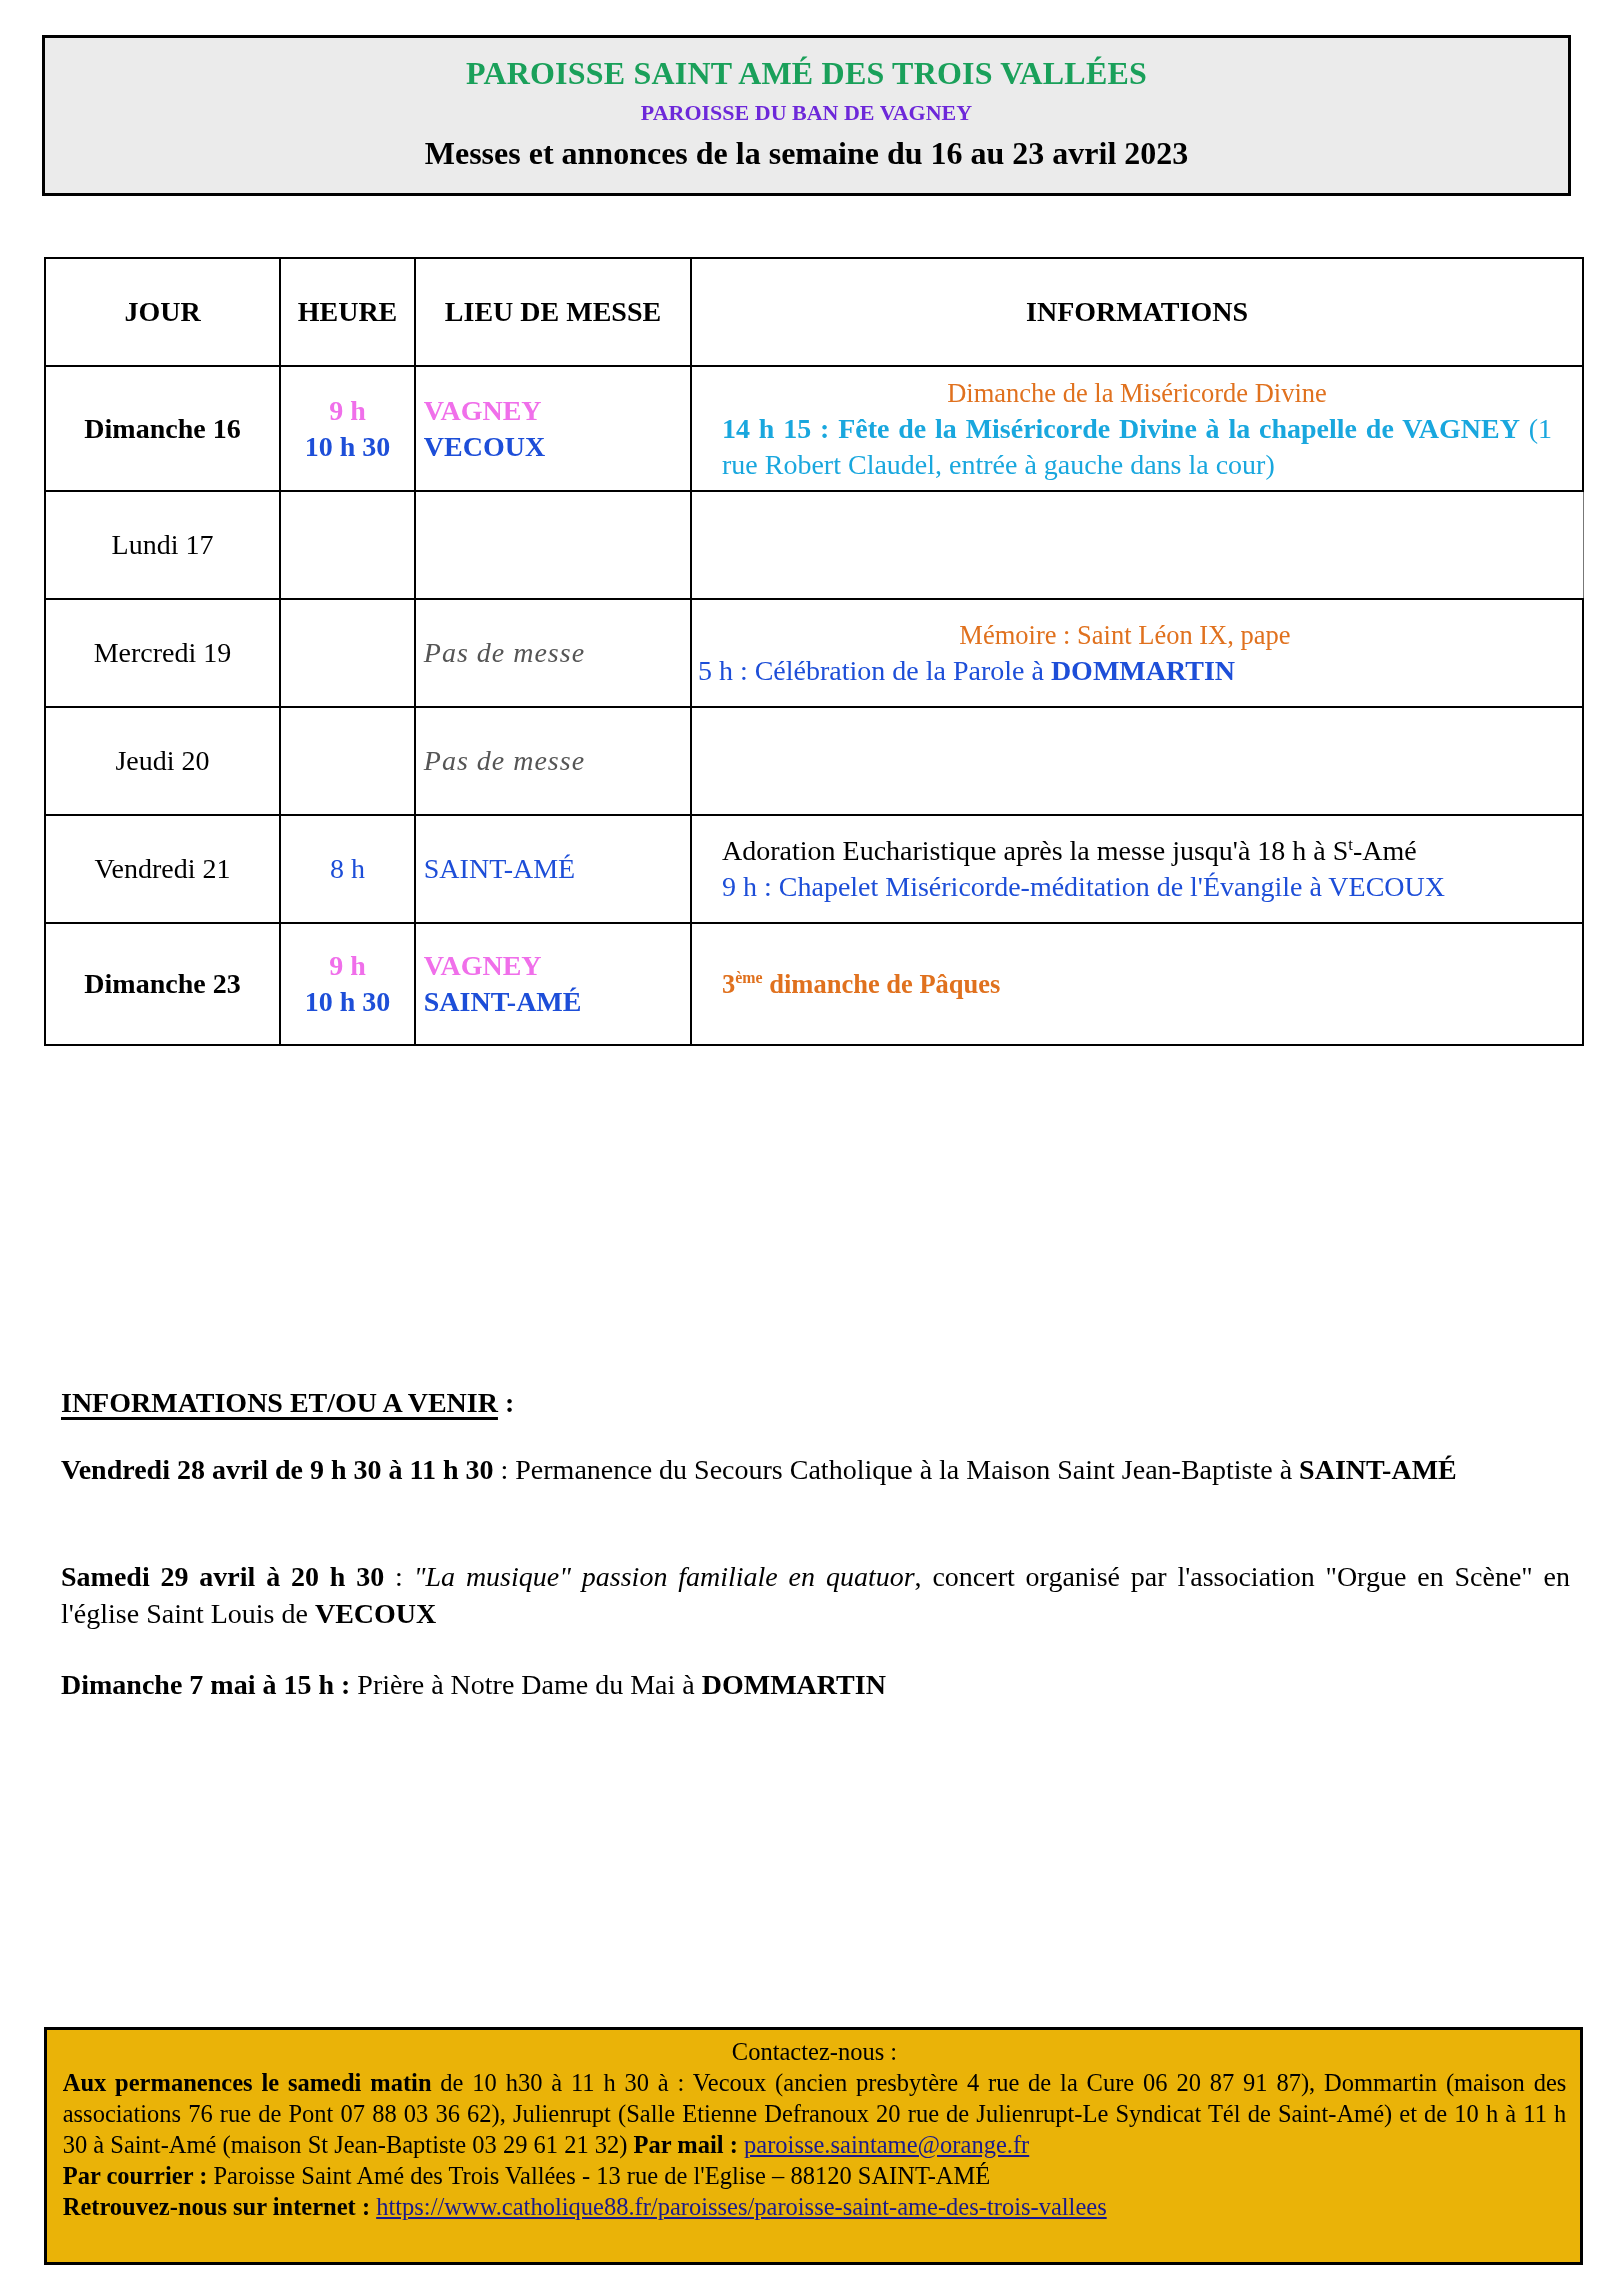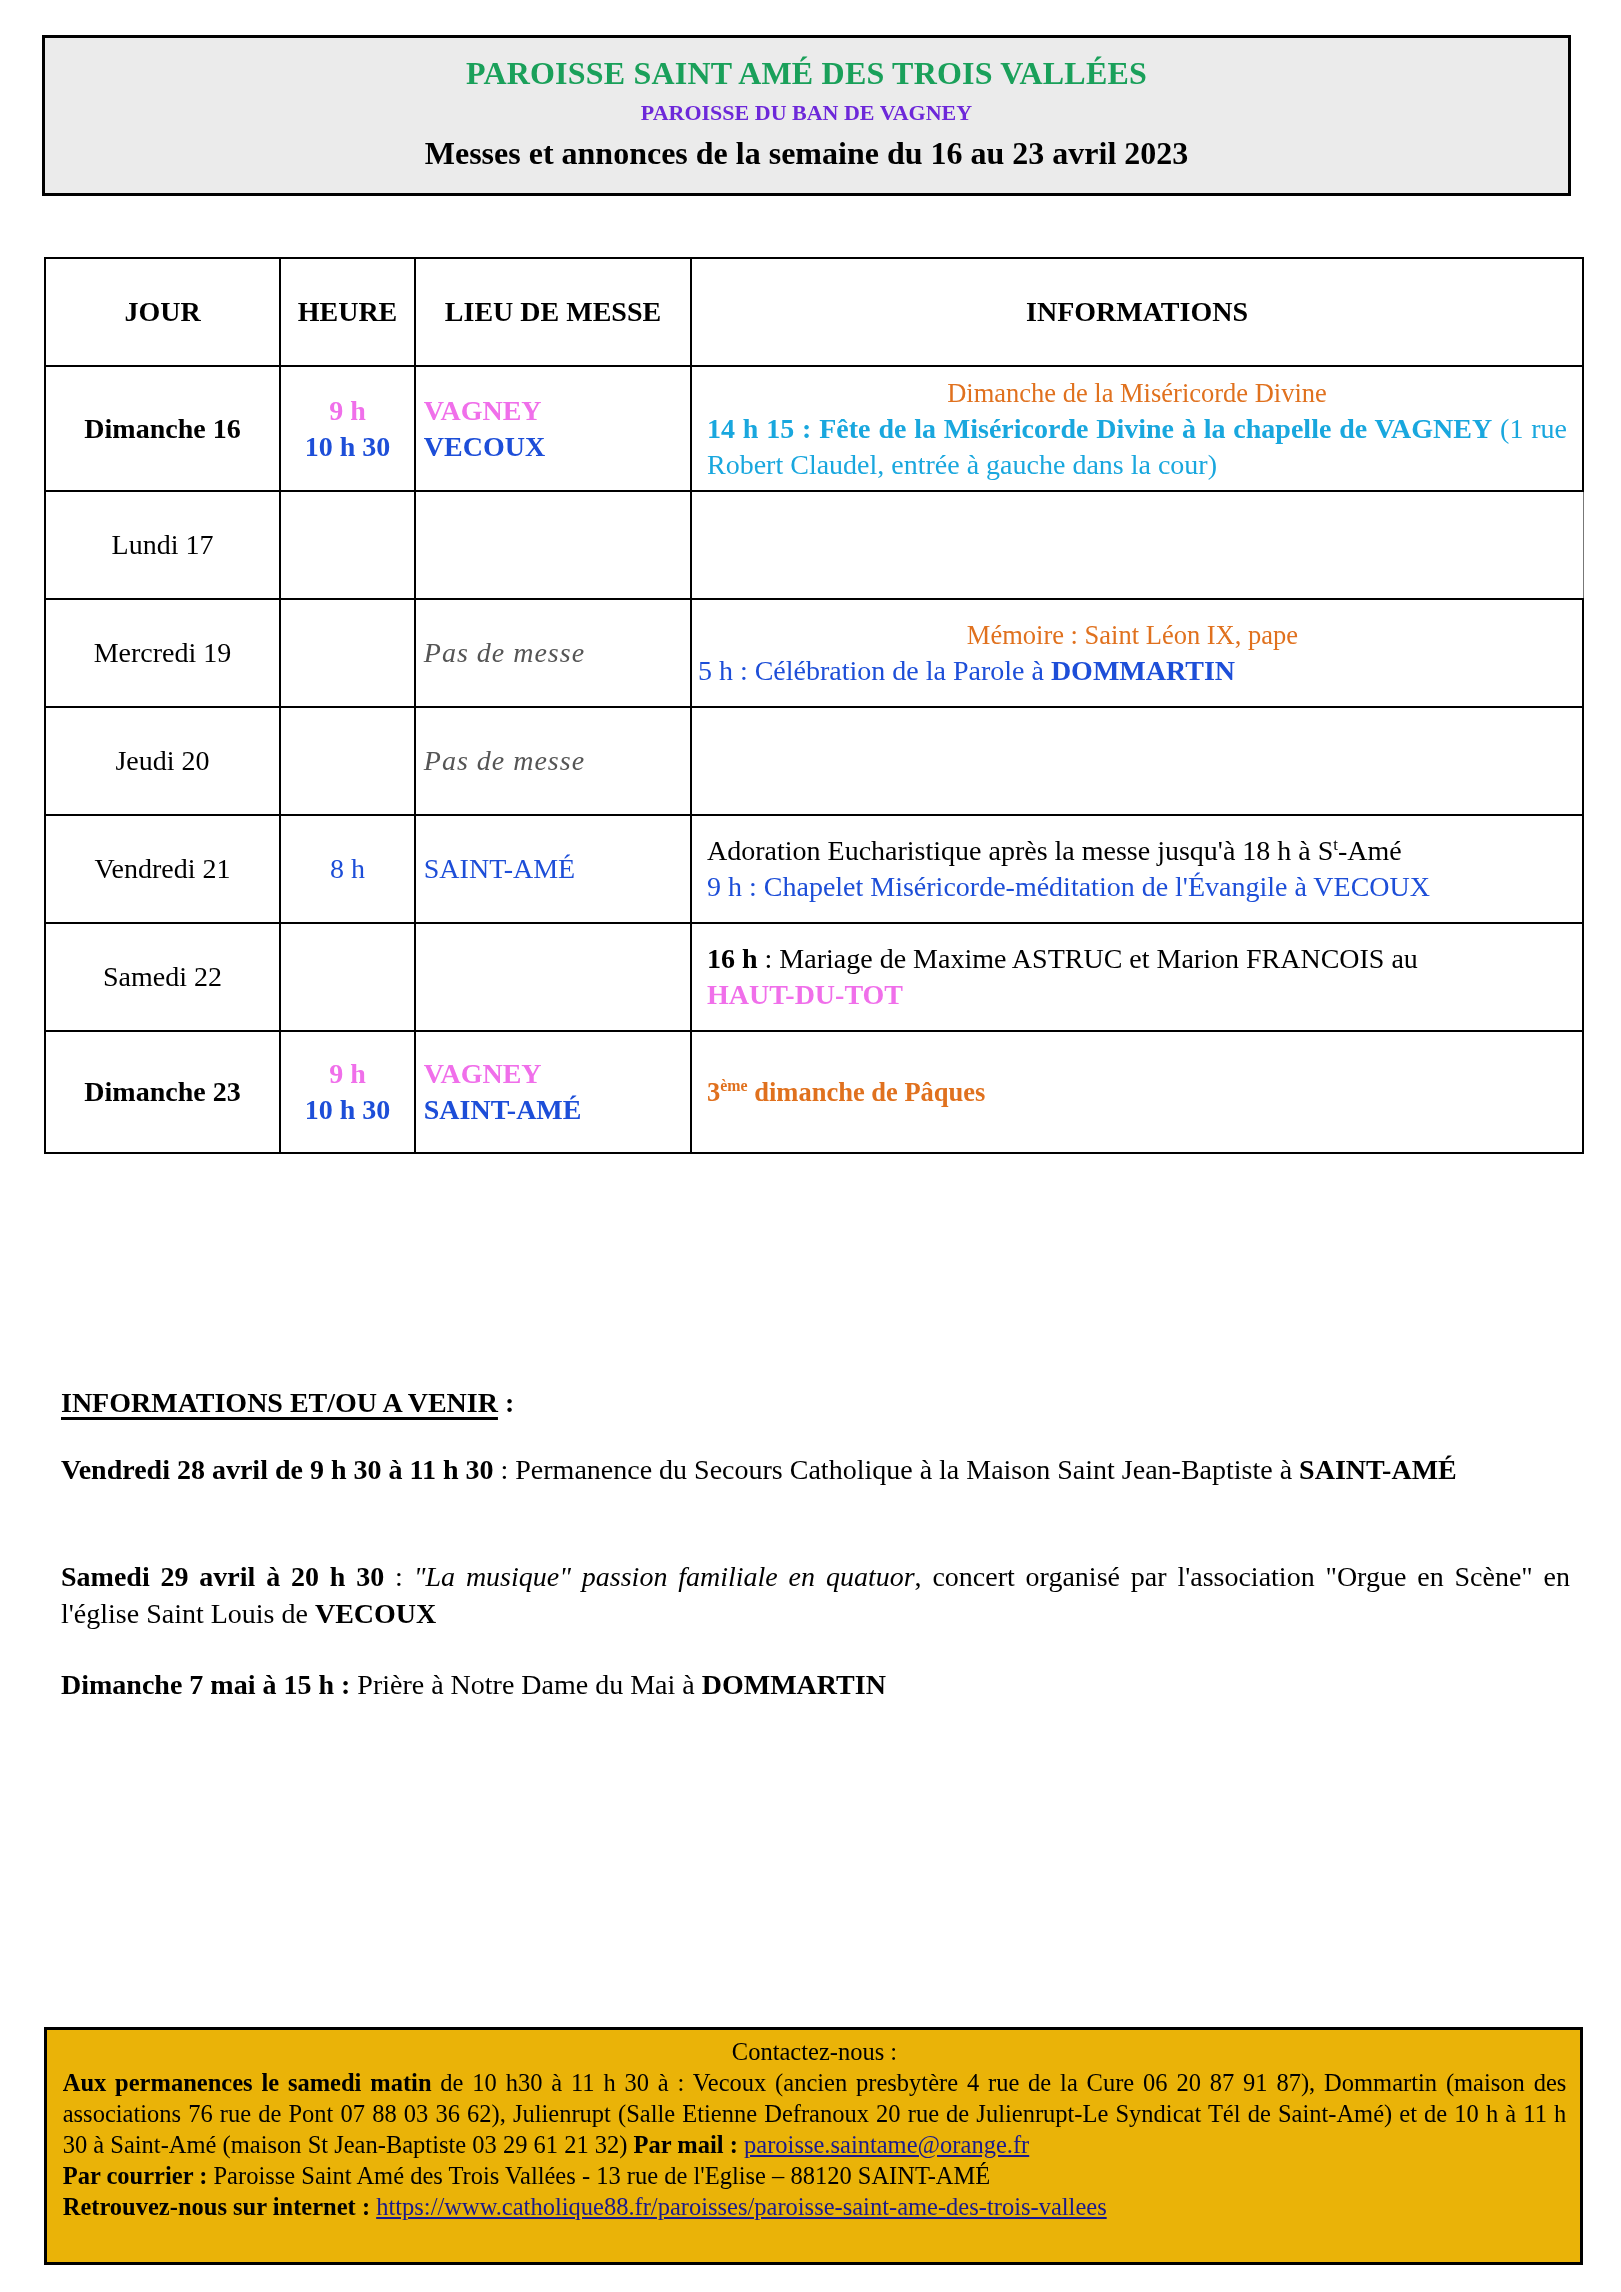--- a/index.html
+++ b/index.html
@@ -23,21 +23,21 @@
   }
   table.sched th { height: 106px; font-size: 28px; font-weight: bold; text-align: center; }
   table.sched td { font-size: 28px; line-height: 36px; }
   table.sched td.day { text-align: center; border-radius: 14px; }
   table.sched td.day.bold { font-weight: bold; }
   table.sched td.hour { text-align: center; font-weight: bold; }
   table.sched td.hour.plain { font-weight: normal; }
   table.sched td.place { text-align: left; font-weight: bold; }
   table.sched td.place.plain { font-weight: normal; }
   table.sched td.place.none { font-style: italic; color: #555; font-weight: normal; letter-spacing: 1px; }
-  table.sched td.info { text-align: left; padding: 0 15px; }
+  table.sched td.info { text-align: left; padding: 0 30px; }
   table.sched td.info.thin { border-right: 1px solid #777; border-bottom: 1px solid #777; }
   tr.r-tall td { height: 123px; }
   tr.r-std td { height: 106px; }
   tr.r-last td { height: 120px; }
 
   .pink { color: #f06fea; }
   .green { color: #1d4ed8; }
   .orange { color: #e0711e; }
   .blue { color: #19a7de; }
   .center { text-align: center; }
@@ -131,29 +131,20 @@
   <tr class="r-std">
     <td class="day">Vendredi 21</td>
     <td class="hour plain green">8 h</td>
     <td class="place plain green">SAINT-AMÉ</td>
     <td class="info">
       <div><span>Adoration Eucharistique après la messe jusqu'à 18 h à S</span><sup>t</sup><span>-Amé</span></div>
       <div class="green">9 h : Chapelet Miséricorde-méditation de l'Évangile à VECOUX</div>
     </td>
   </tr>
 
-  <tr class="r-std">
-    <td class="day">Samedi 22</td>
-    <td class="hour"></td>
-    <td class="place"></td>
-    <td class="info">
-      <div><b>16 h</b><span> : Mariage de Maxime ASTRUC et Marion FRANCOIS au</span></div>
-      <div class="pink b">HAUT-DU-TOT</div>
-    </td>
-  </tr>
 
   <tr class="r-last">
     <td class="day bold">Dimanche 23</td>
     <td class="hour">
       <div class="pink">9 h</div>
       <div class="green">10 h 30</div>
     </td>
     <td class="place">
       <div class="pink">VAGNEY</div>
       <div class="green">SAINT-AMÉ</div>

